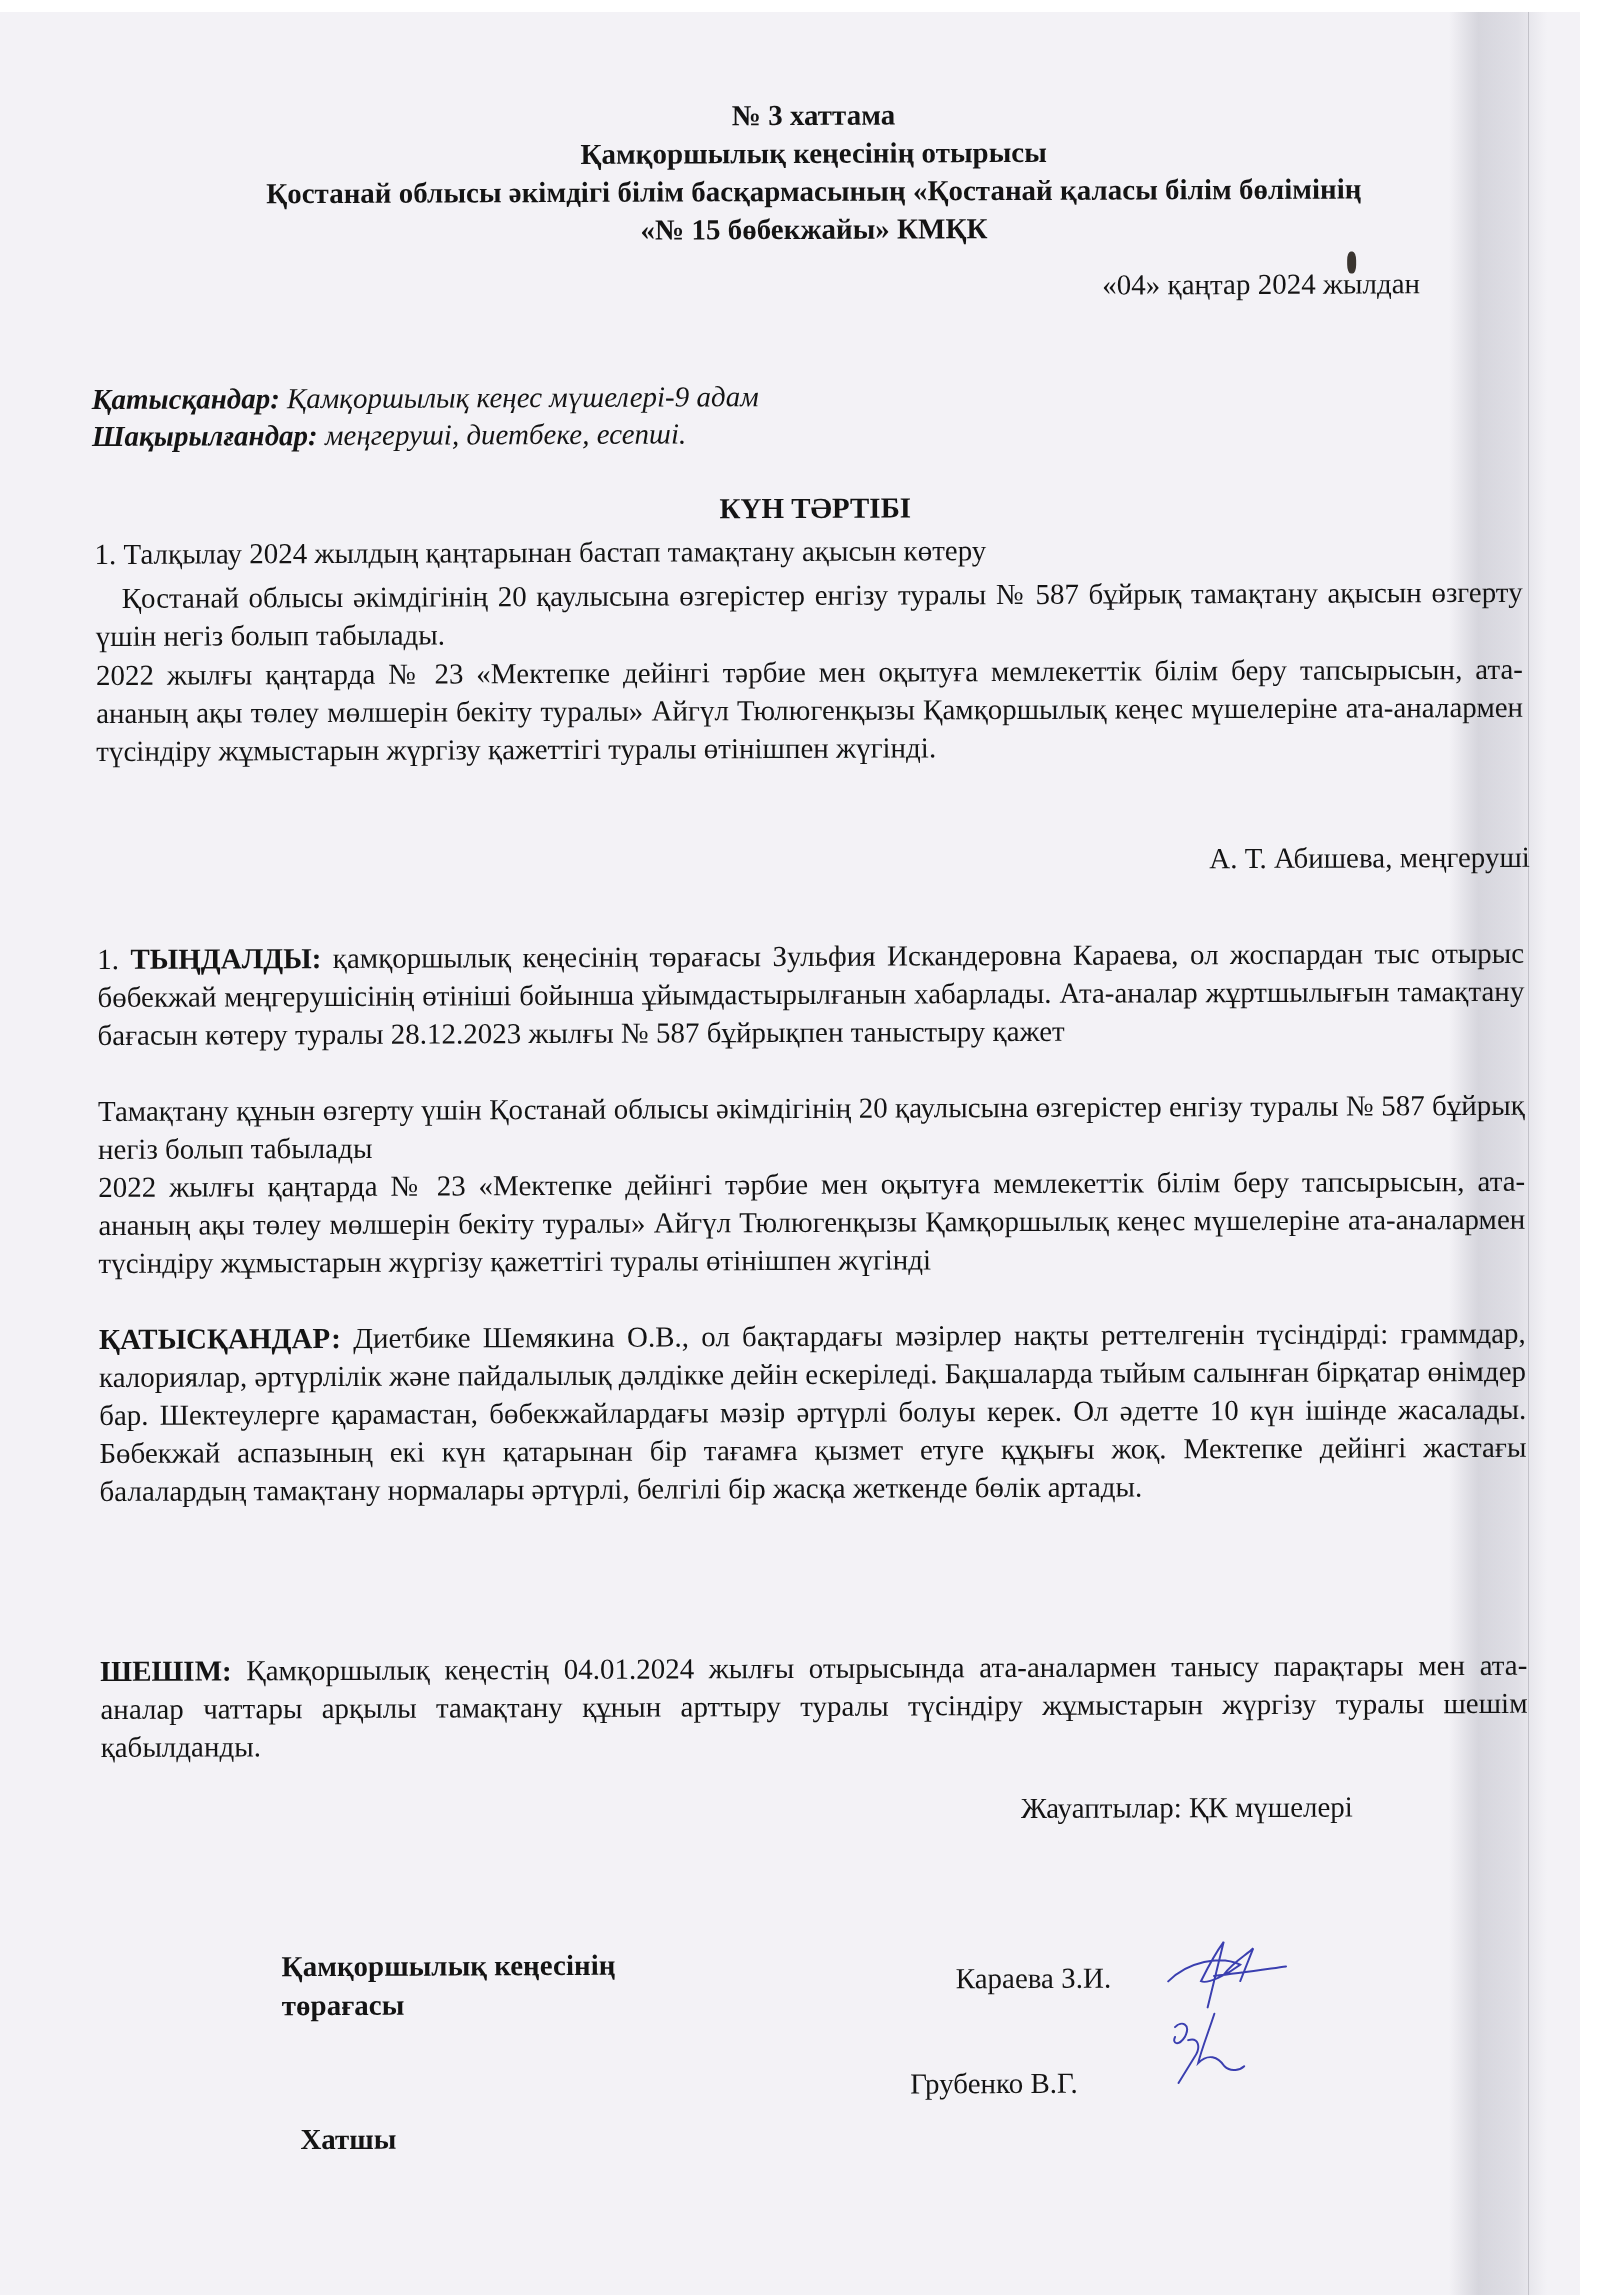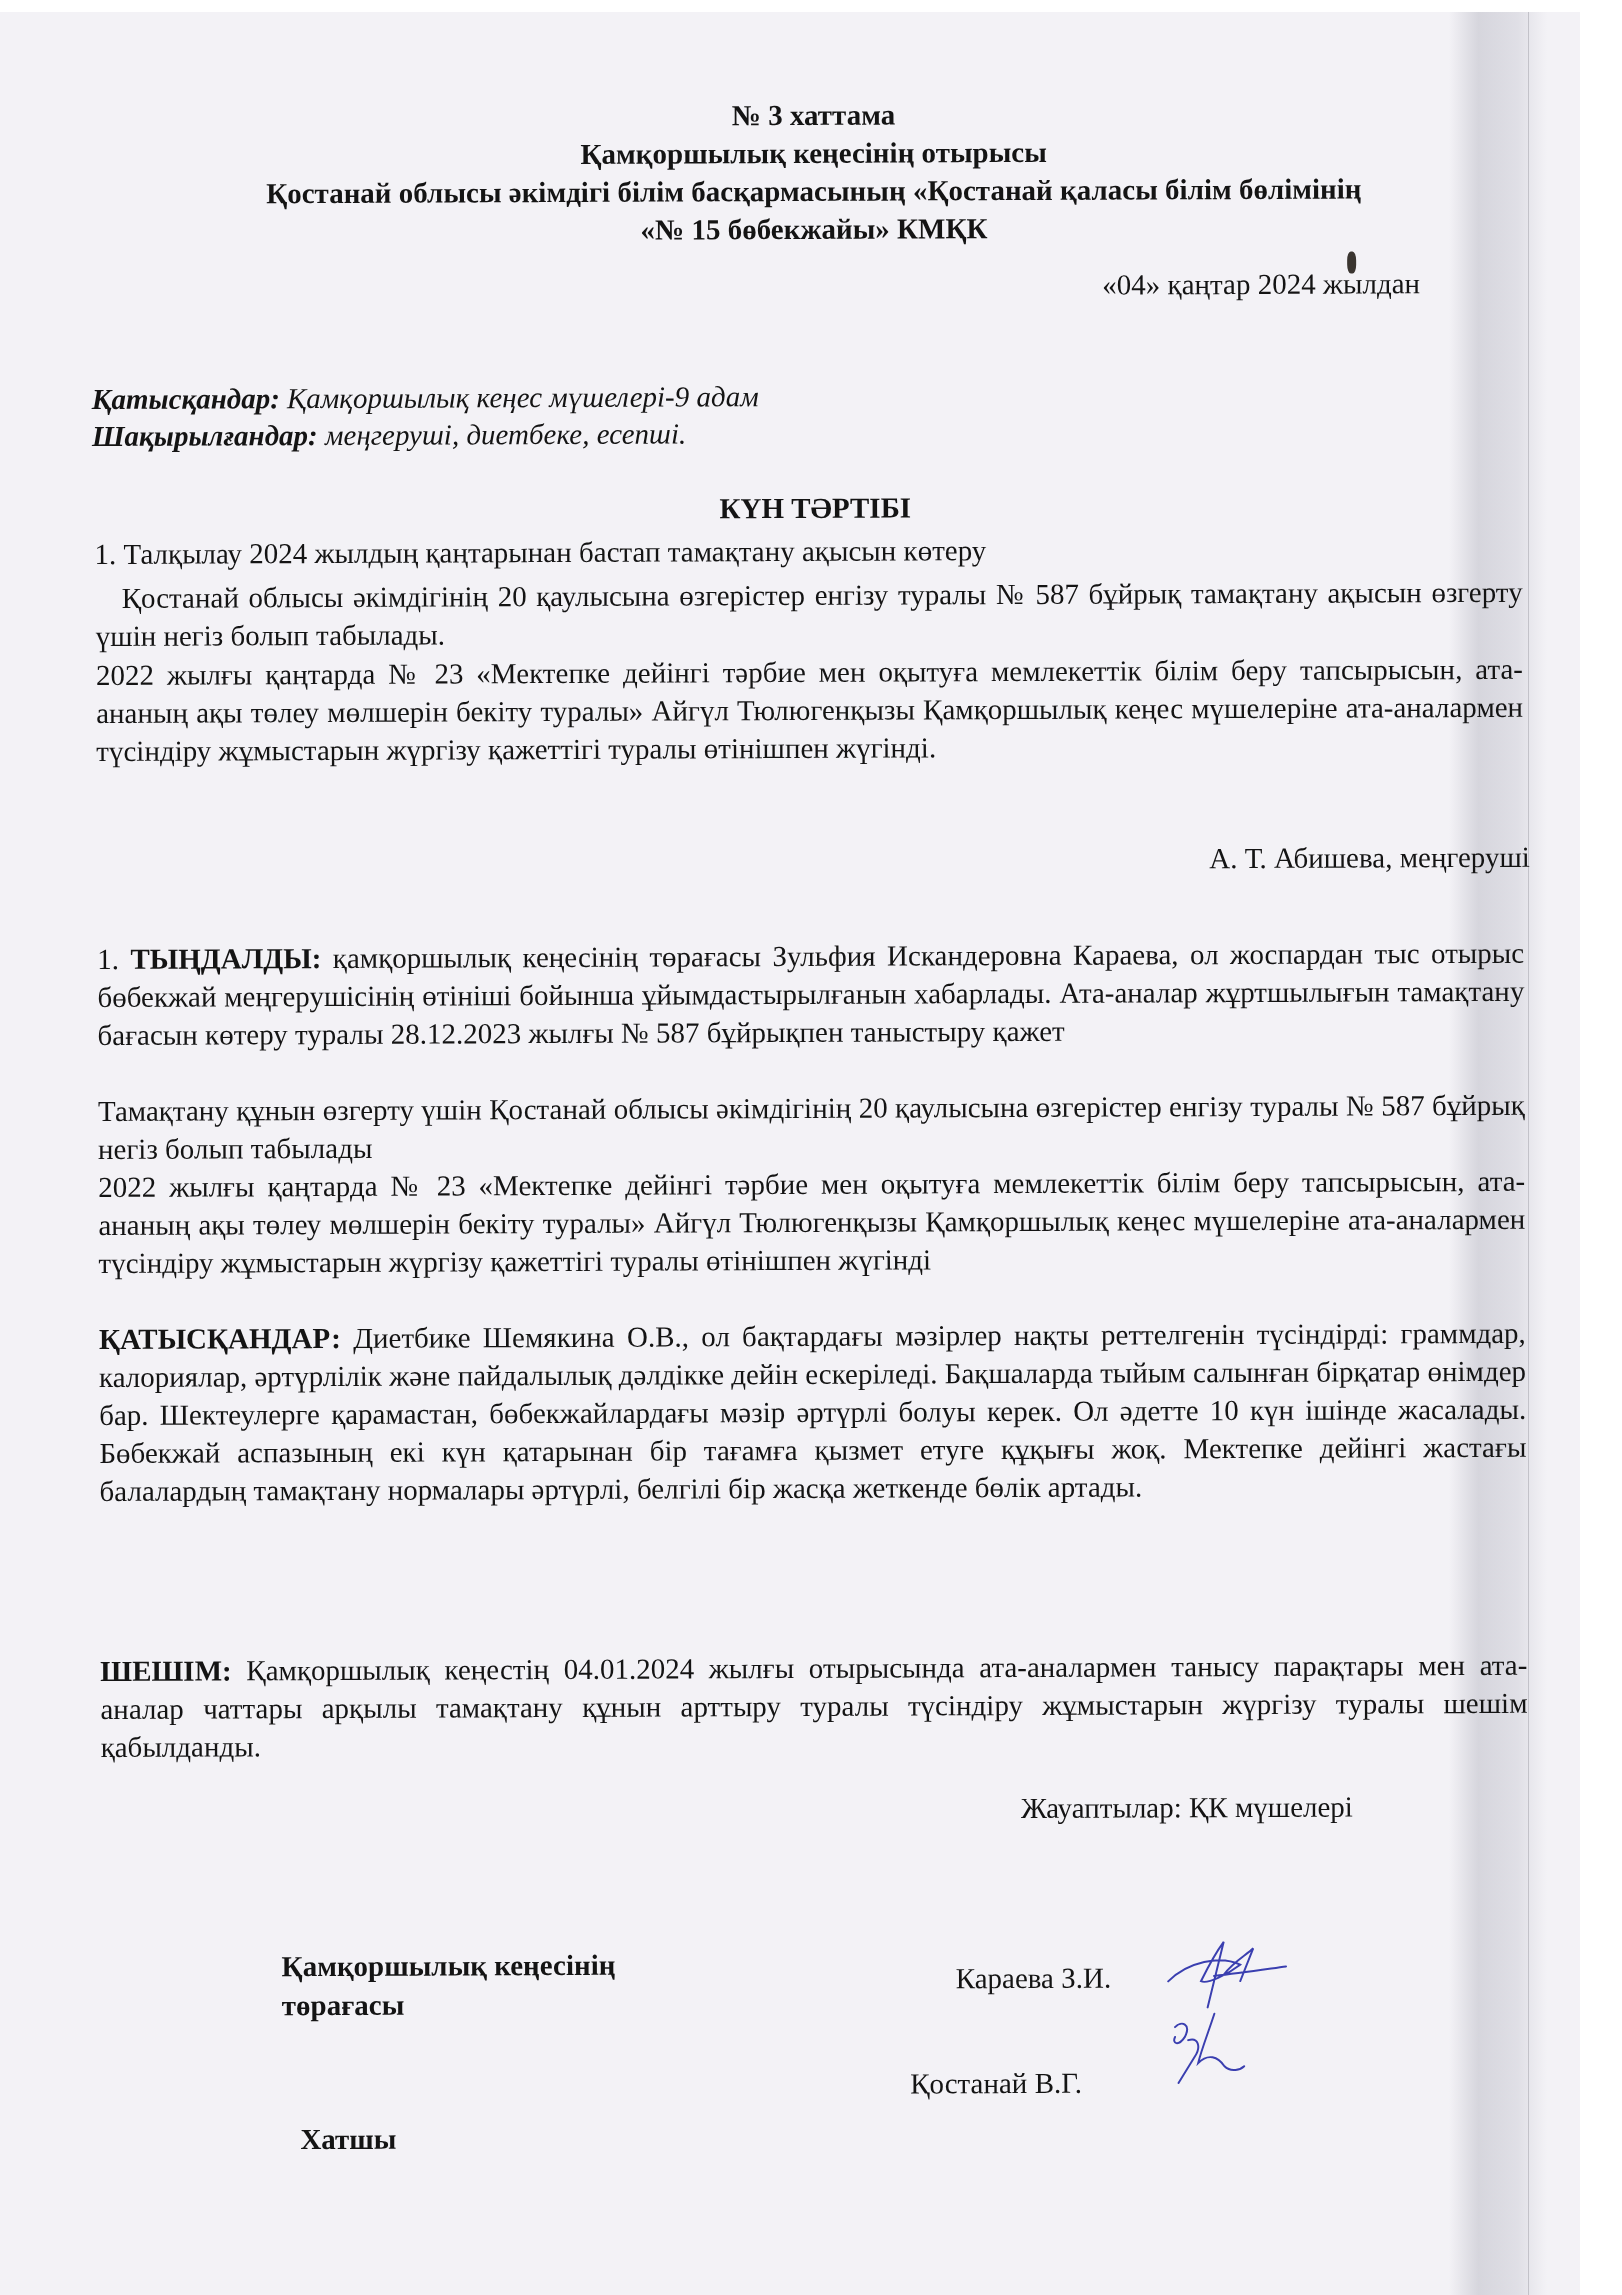--- a/index.html
+++ b/index.html
@@ -100,18 +100,18 @@
   <div class="sig-label" style="left:278px; top:1945px;">
     <div>Қамқоршылық кеңесінің</div>
     <div>төрағасы</div>
   </div>
   <div class="sig-name" style="left:952px; top:1924px;margin-top:39px;">Караева З.И.</div>
   <svg class="signature" style="left:1158px; top:1937px;" width="131" height="79" viewBox="0 0 200 120">
     <path d="M10 70 C40 40, 90 30, 120 45 C100 60, 70 75, 60 70 C70 50, 80 30, 95 10 L70 110 M95 60 C110 40, 130 30, 140 20 L120 70 M80 62 C120 58, 160 52, 190 48" fill="none" stroke="#3a3fb0" stroke-width="3" stroke-linecap="round"></path>
   </svg>
 
   <div class="sig-label" style="left:296px; top:2118px;">Хатшы</div>
-  <div class="sig-name" style="left:906px; top:2068px;">Қостанай В.Г.</div>
+  <div class="sig-name" style="left:906px; top:2068px;">Грубенко В.Г.</div>
   <svg class="signature" style="left:1158px; top:2009px;" width="92" height="79" viewBox="0 0 140 120">
     <path d="M20 30 C30 20, 45 25, 35 45 C25 60, 15 55, 20 45 M40 50 C55 45, 60 60, 50 75 L25 115 M80 10 C70 40, 60 65, 55 85 C70 70, 85 75, 95 90 C105 100, 120 95, 125 90" fill="none" stroke="#3a3fb0" stroke-width="3" stroke-linecap="round"></path>
   </svg>
 </div>
 
 
 </body></html>

